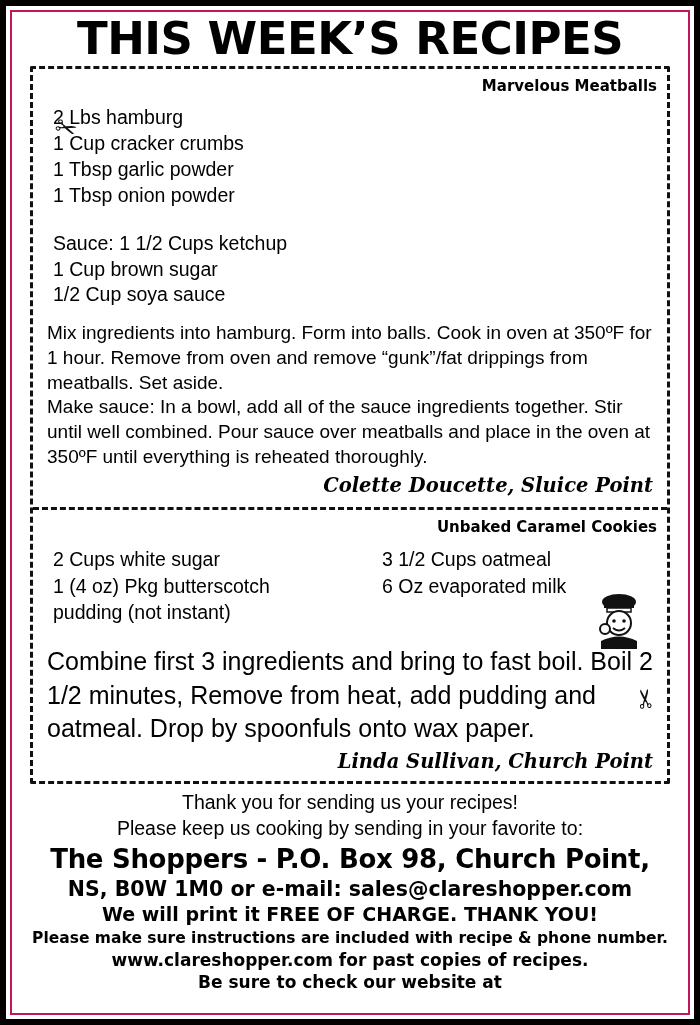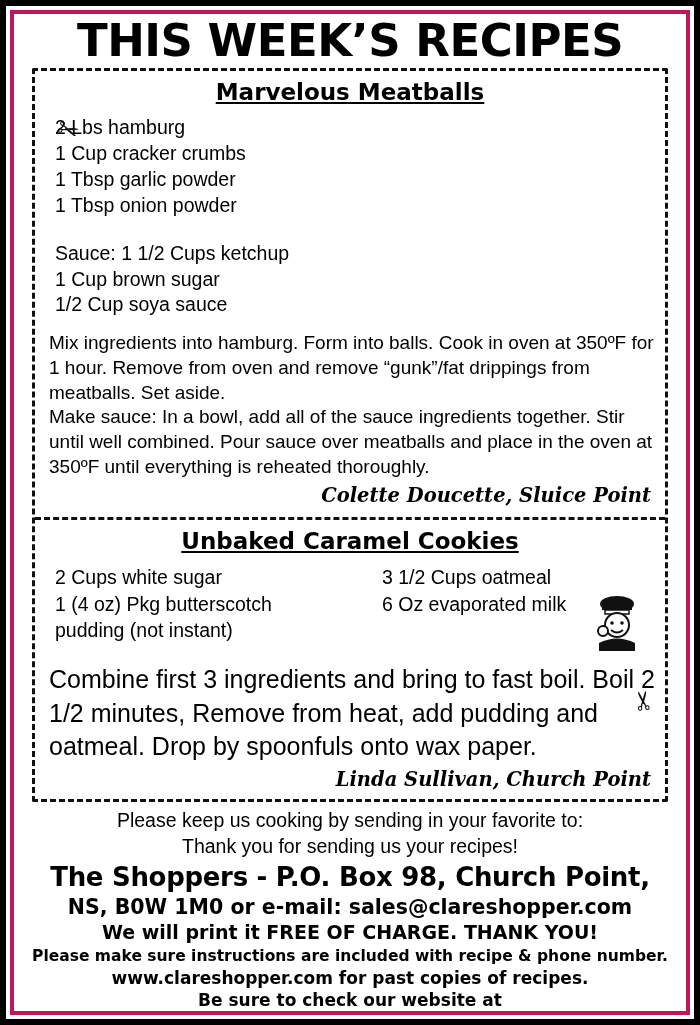--- a/index.html
+++ b/index.html
@@ -21,21 +21,21 @@
     box-sizing: border-box;
     background: #ffffff;
     border: 6px solid #000000;
     padding: 4px;
   }
   .inner-frame {
     position: relative;
     width: 100%;
     height: 100%;
     box-sizing: border-box;
-    border: 4px solid #be185d;
+    border: 2px solid #be185d;
     background: #ffffff;
     padding: 2px 4px 4px 4px;
   }
 
   
   .masthead {
     text-align: center;
     font-family: "DejaVu Sans", sans-serif;
     font-weight: bold;
     font-size: 45px;
@@ -50,25 +50,24 @@
     position: relative;
     margin: 4px 14px 0 14px;
     border: 3px dashed #111111;
     border-radius: 2px;
     padding: 6px 10px 8px 10px;
   }
   .recipe {
     position: relative;
   }
   .recipe-title {
-    text-align: center;
-    font-family: "DejaVu Sans", sans-serif;
-    font-weight: bold;
-    font-size: 23px;
-    text-decoration: underline;
+    text-align: right;
+    font-family: "DejaVu Sans", sans-serif;
+    font-weight: bold;
+    font-size: 15px;
     margin: 2px 0 10px 0;
   }
   .ing-grid {
     display: flex;
     gap: 14px;
     font-size: 19.5px;
     line-height: 1.33;
     justify-content: space-between;
   }
   .ing-col {
@@ -271,22 +270,22 @@
         <circle cx="32" cy="34" r="12" fill="#fff" stroke="#111" stroke-width="2"></circle>
         <circle cx="27" cy="32" r="1.8" fill="#111"></circle>
         <circle cx="37" cy="32" r="1.8" fill="#111"></circle>
         <path d="M26 39 Q32 44 38 39" stroke="#111" stroke-width="2" fill="none"></path>
         <path d="M14 52 Q32 43 50 52 L50 60 L14 60 Z" fill="#111"></path>
         <circle cx="18" cy="40" r="5" fill="#fff" stroke="#111" stroke-width="2"></circle>
       </svg>
     </div>
 
     <div class="footer">
+      <div class="f1">Thank you for sending us your recipes!</div>
       <div class="f1">Please keep us cooking by sending in your favorite to:</div>
-      <div class="f1">Thank you for sending us your recipes!</div>
       <div class="f-big">The Shoppers - P.O. Box 98, Church Point,</div>
       <div class="f-med">NS, B0W 1M0 or e-mail: sales@clareshopper.com</div>
       <div class="f-med2">We will print it FREE OF CHARGE. THANK YOU!</div>
       <div class="f-small">Please make sure instructions are included with recipe &amp; phone number.</div>
       <div class="f-small2">www.clareshopper.com for past copies of recipes.</div>
       <div class="f-small2">Be sure to check our website at</div>
     </div>
 
   </div>
 </div>

